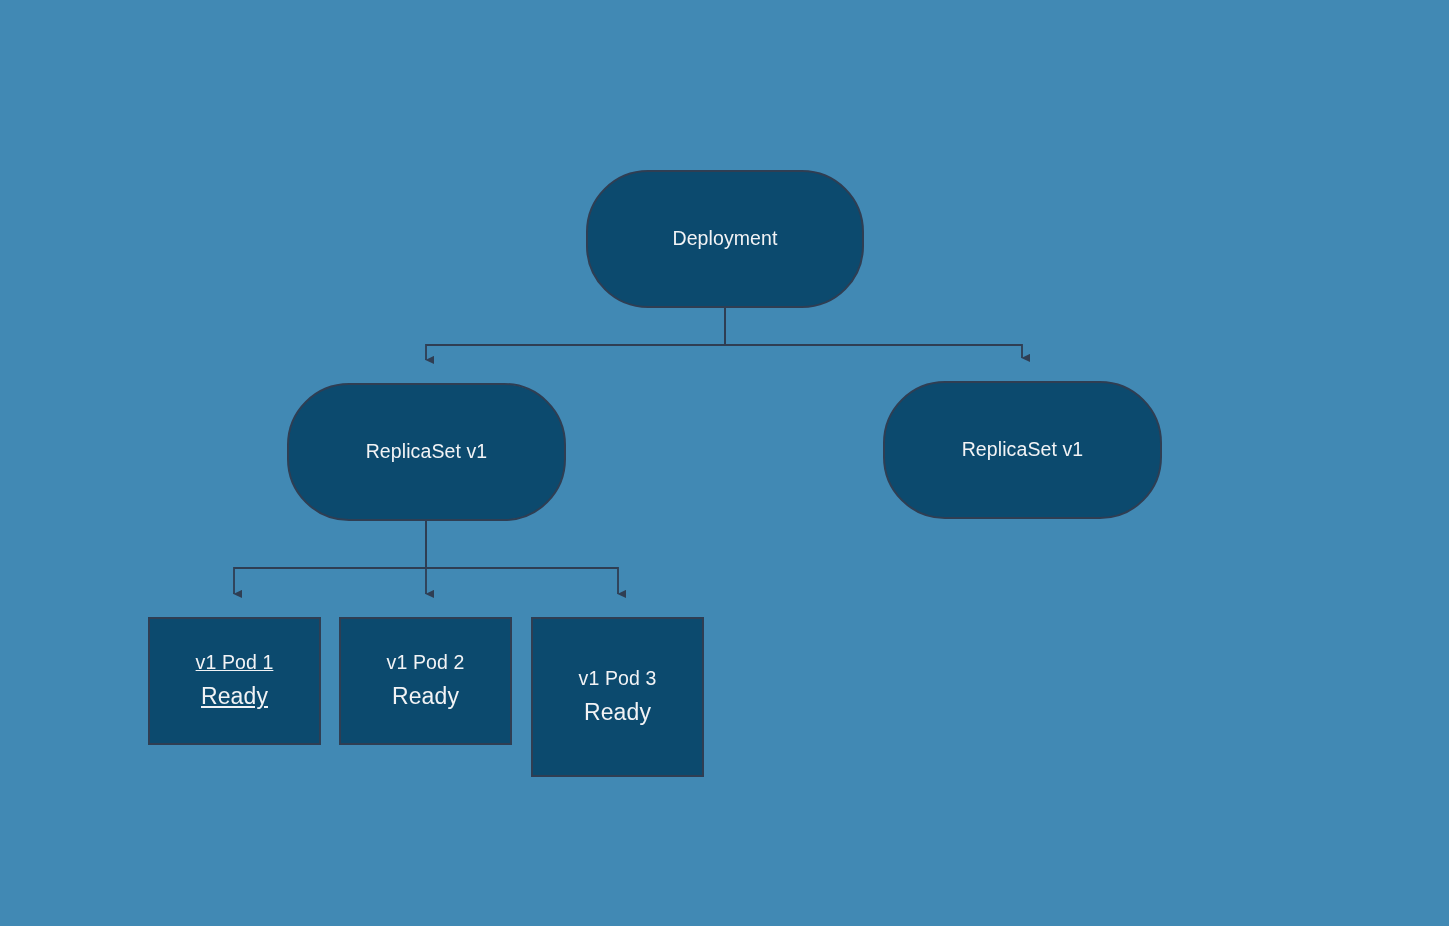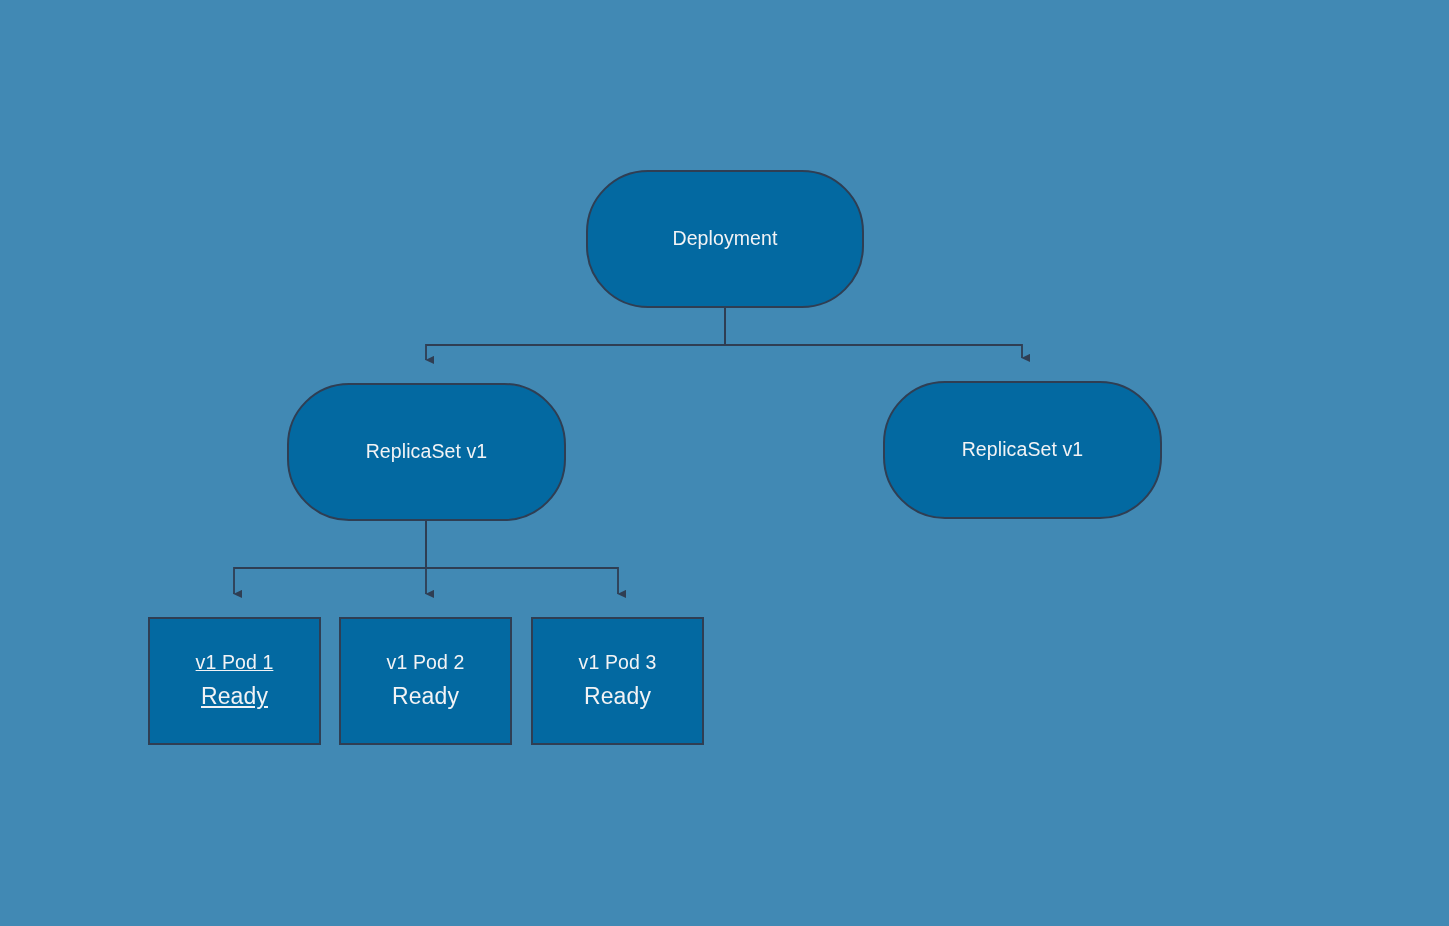--- a/index.html
+++ b/index.html
@@ -23,21 +23,21 @@
     position: absolute;
     left: 0;
     top: 0;
     width: 1449px;
     height: 926px;
     pointer-events: none;
   }
   .node {
     position: absolute;
     box-sizing: border-box;
-    background: #0369a1;
+    background: #0c4a6e;
     border: 2px solid #2f3e53;
     color: #f2f3f5;
     display: flex;
     flex-direction: column;
     align-items: center;
     justify-content: center;
     text-align: center;
     line-height: 1.6;
     -webkit-font-smoothing: antialiased;
   }
@@ -68,21 +68,21 @@
   #node-replicaset-right {
     left: 883px;  top: 381px;  width: 279px;  height: 138px;
   }
   #node-pod-1 {
     left: 148px;  top: 617px;  width: 173px;  height: 128px; text-decoration: underline;
   }
   #node-pod-2 {
     left: 339px;  top: 617px;  width: 173px;  height: 128px;
   }
   #node-pod-3 {
-    left: 531px;  top: 617px;  width: 173px;  height: 128px;
+    left: 531px;  top: 617px;  width: 173px;  height: 160px;
   }
 </style>
 </head>
 <body>
 
 <div id="diagram-canvas">
 
   <svg id="edge-layer" viewBox="0 0 1449 926" width="1449" height="926" xmlns="http://www.w3.org/2000/svg">
     <defs>
       <marker id="arrow-down" markerWidth="9" markerHeight="9" refX="4.5" refY="8.4" orient="auto" markerUnits="userSpaceOnUse">

